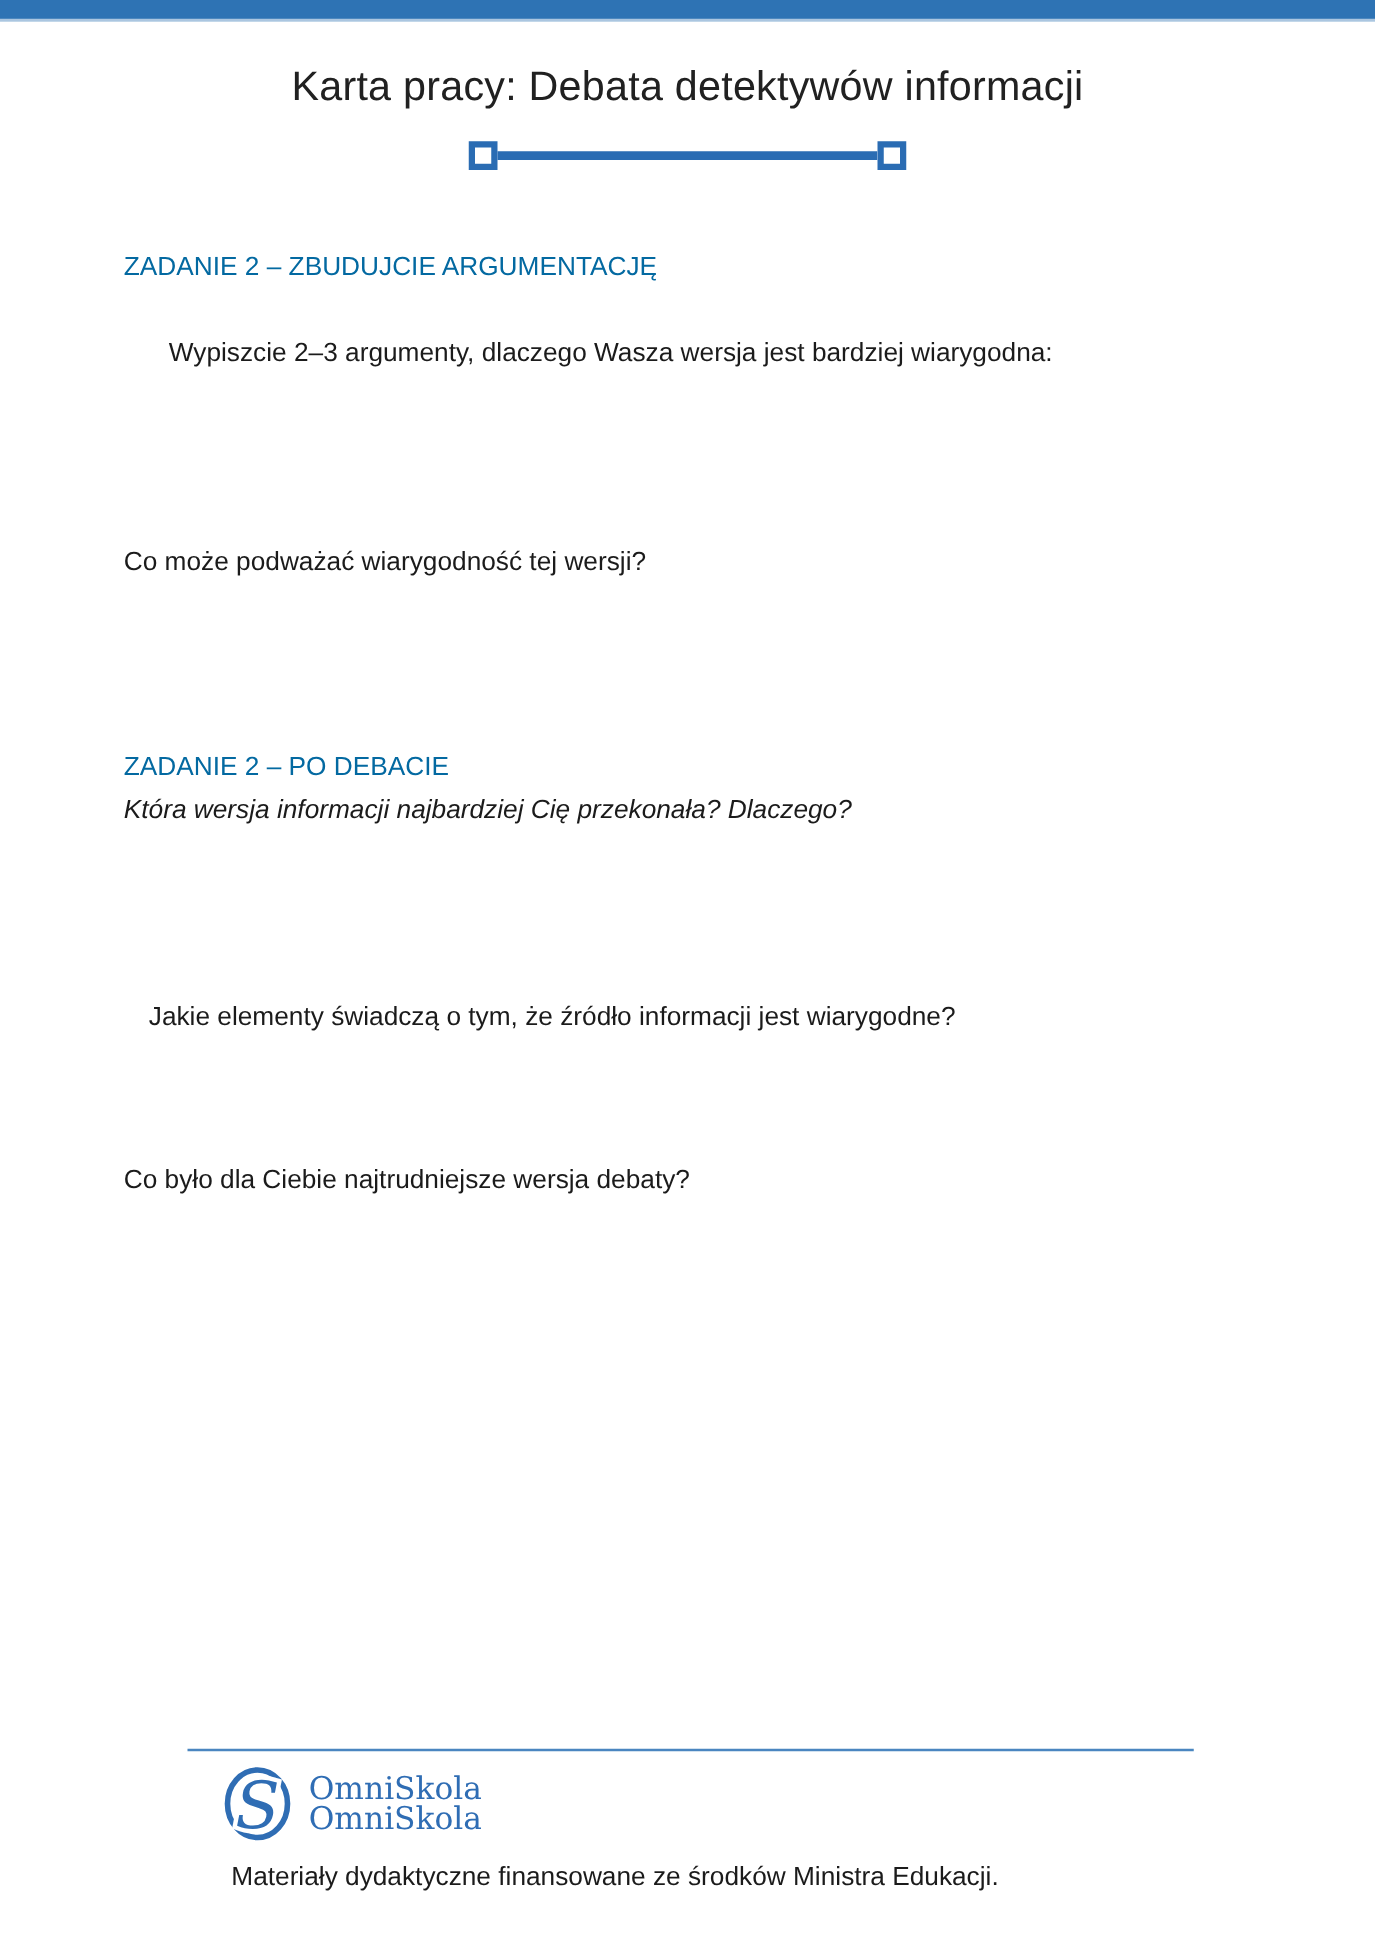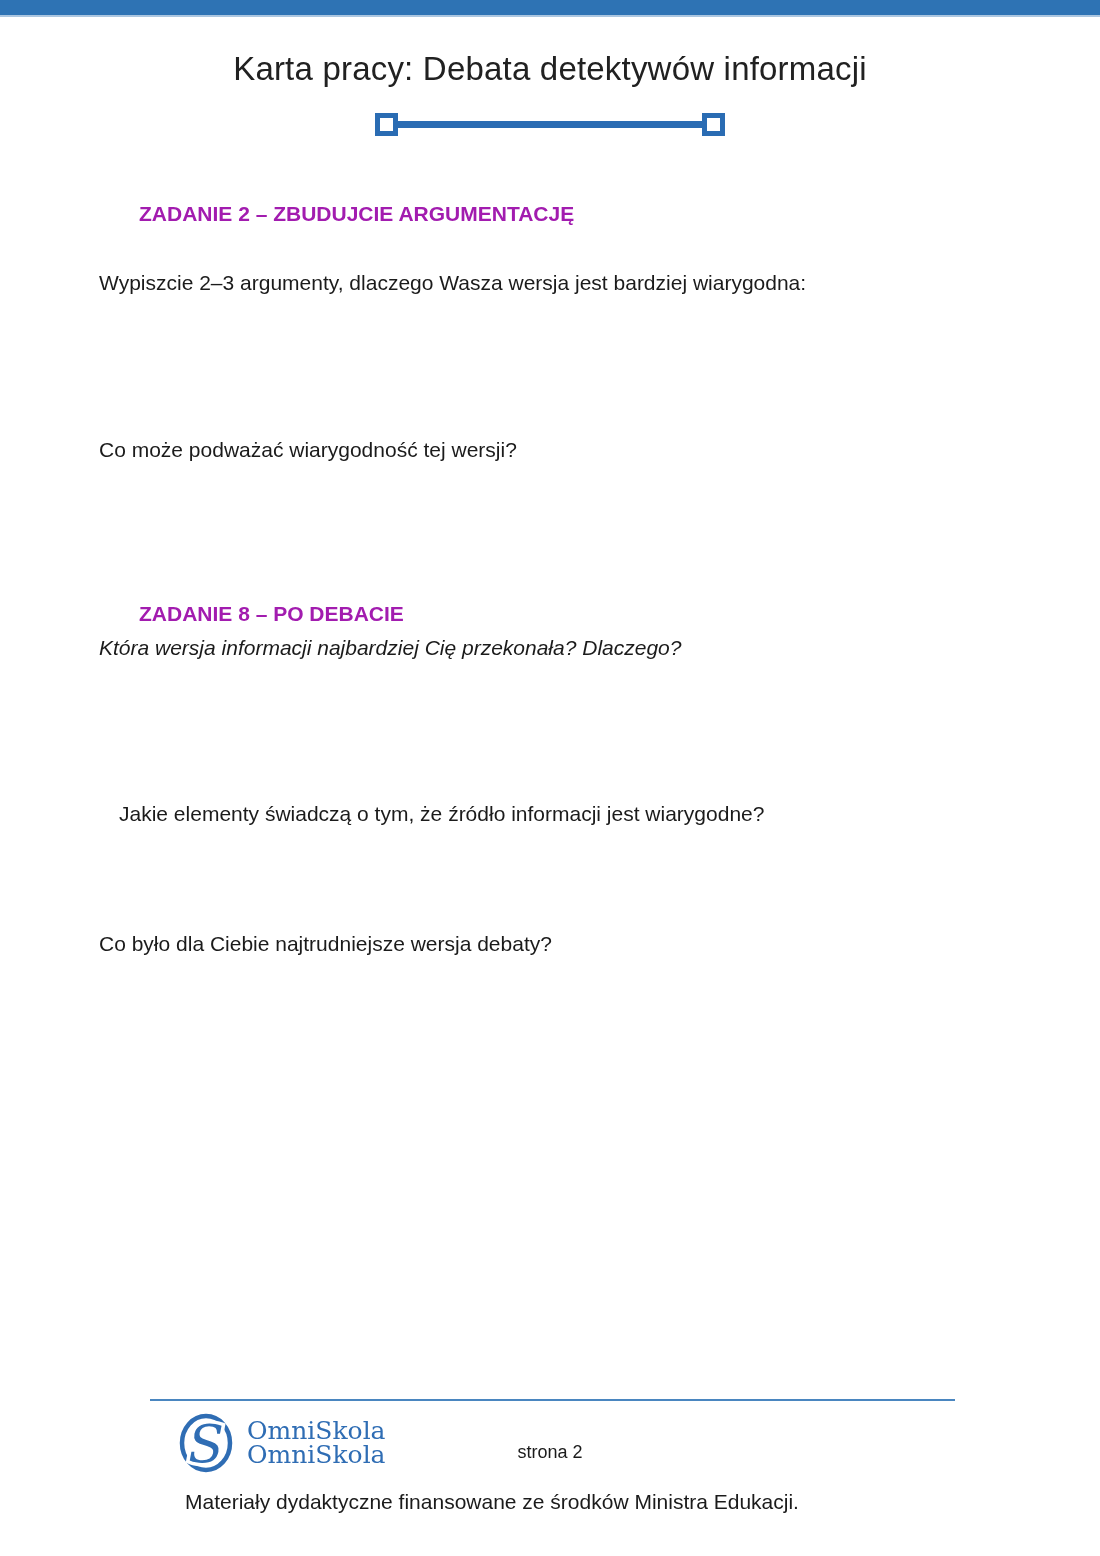--- a/index.html
+++ b/index.html
@@ -18,25 +18,25 @@
   .divider {
     position:absolute; top:112px; left:375px; width:350px; height:24px;
     display:flex; align-items:center;
   }
   .divider .sq {
     width:23px; height:23px; box-sizing:border-box;
     border:5px solid #2a6cb3; background:#ffffff;
   }
   .divider .bar { flex:1; height:7px; background:#2a6cb3; }
 
-  .heading { position:absolute; left:99px; font-size:21px; font-weight:700; color:#a21caf;margin-left:40px; }
+  .heading { position:absolute; left:99px; font-size:21px; font-weight:400; color:#0369a1; }
   .para    { position:absolute; left:99px; font-size:21px; font-weight:400; color:#1b1b1b; }
 
   .h-task2 { top:202px; }
-  .p-args  { top:271px; }
+  .p-args  { top:271px;margin-left:36px; }
   .p-doubt { top:438px; }
   .h-task3 { top:602px; }
   .p-q1    { top:636px;font-style:italic; }
   .p-q2    { top:802px;margin-left:20px; }
   .p-q3    { top:932px; }
 
   .footer-line {
     position:absolute; top:1399px; left:150px; width:805px; height:2px;
     background:#4a86c0;
   }
@@ -76,36 +76,35 @@
   <div class="divider">
     <span class="sq"></span>
     <span class="bar"></span>
     <span class="sq"></span>
   </div>
 
   <div class="heading h-task2">ZADANIE 2 – ZBUDUJCIE ARGUMENTACJĘ</div>
   <div class="para p-args">Wypiszcie 2–3 argumenty, dlaczego Wasza wersja jest bardziej wiarygodna:</div>
   <div class="para p-doubt">Co może podważać wiarygodność tej wersji?</div>
 
-  <div class="heading h-task3">ZADANIE 8 – PO DEBACIE</div>
+  <div class="heading h-task3">ZADANIE 2 – PO DEBACIE</div>
   <div class="para p-q1">Która wersja informacji najbardziej Cię przekonała? Dlaczego?</div>
   <div class="para p-q2">Jakie elementy świadczą o tym, że źródło informacji jest wiarygodne?</div>
   <div class="para p-q3">Co było dla Ciebie najtrudniejsze wersja debaty?</div>
 
   <div class="footer-line"></div>
 
   <div class="foundation">
     <svg width="56" height="62" viewBox="0 0 56 62" aria-hidden="true">
       <ellipse cx="28" cy="31" rx="24" ry="27" fill="none" stroke="#2f6db4" stroke-width="4.5"></ellipse>
       <text x="28" y="50" text-anchor="middle" font-family="DejaVu Serif, serif" font-style="italic" font-size="52" fill="#2f6db4" stroke="#ffffff" stroke-width="7" paint-order="stroke">S</text>
     </svg>
     <div class="name">
       <div>OmniSkola</div>
       <div>OmniSkola</div>
     </div>
   </div>
 
-  <div class="page-number">strona 2</div>
 
 
   <div class="funding-note">Materiały dydaktyczne finansowane ze środków Ministra Edukacji.</div>
 
 </div>
 
 </body></html>

